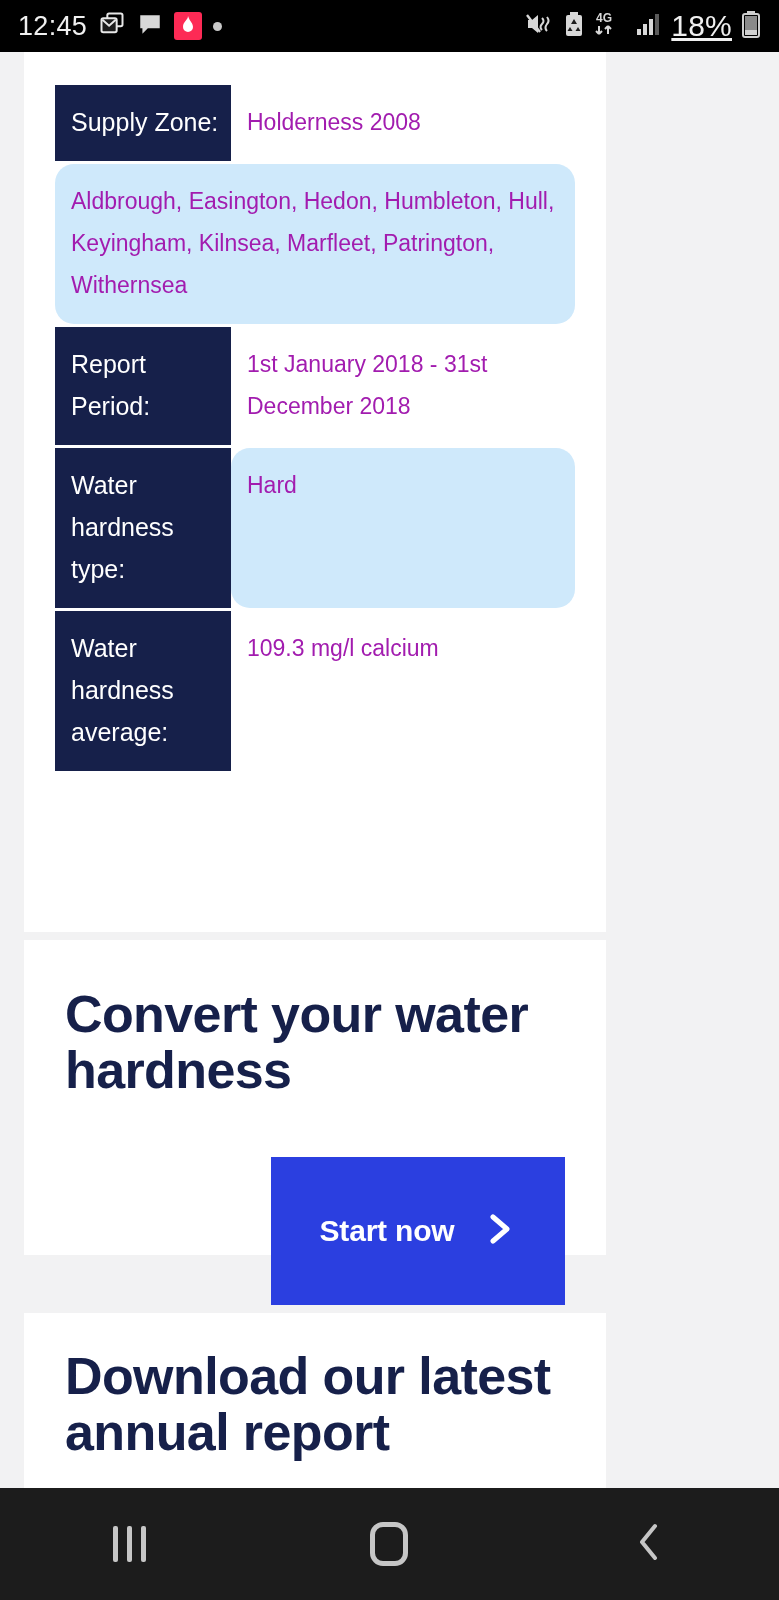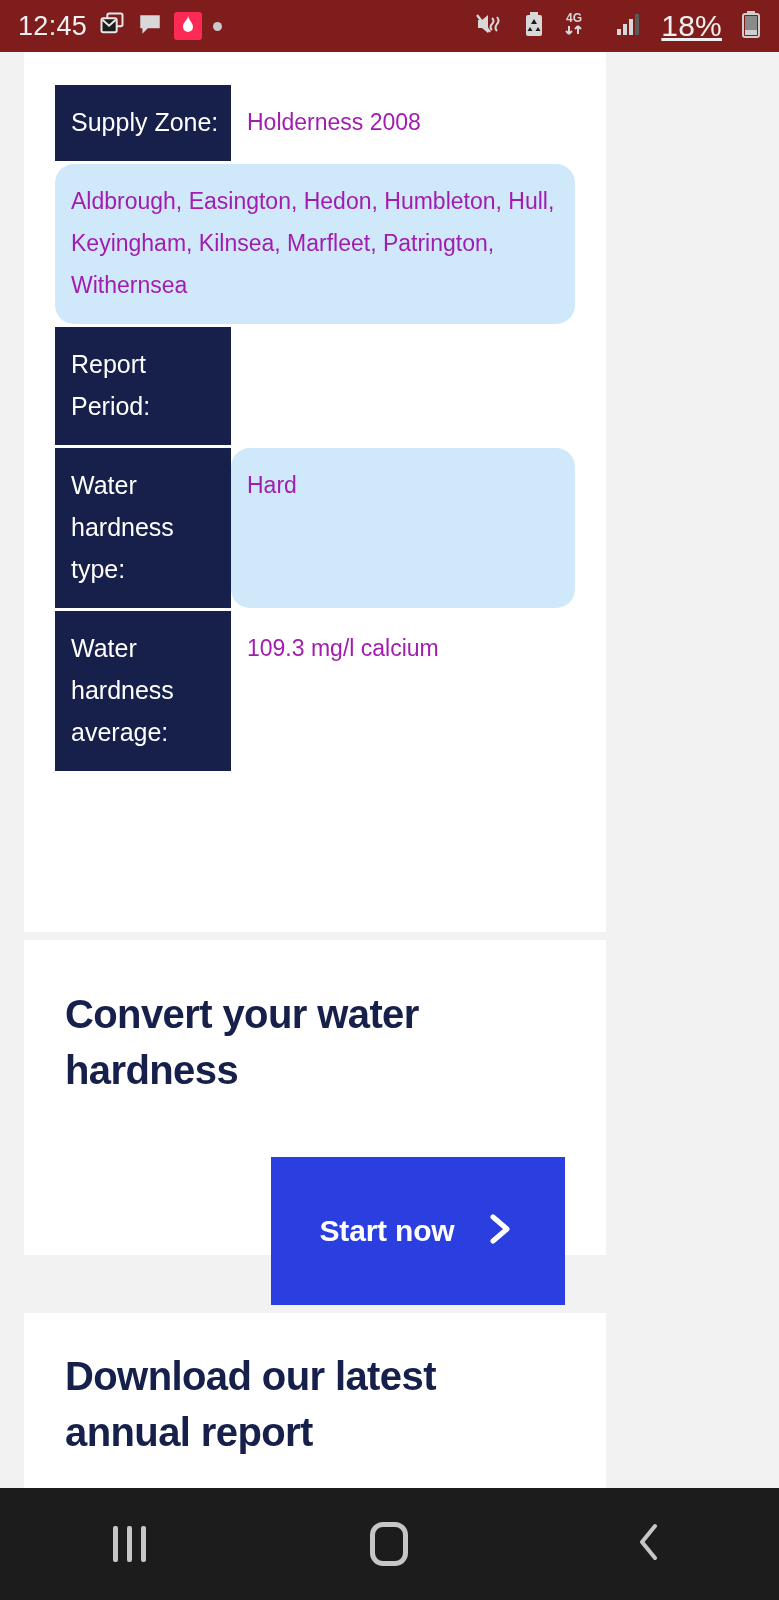--- a/index.html
+++ b/index.html
@@ -7,26 +7,26 @@
     width:779px; height:1600px;
     background:#ffffff;
     font-family:"Liberation Sans", sans-serif;
     overflow:hidden;
   }
   .screen { position:relative; width:779px; height:1600px; background:#f2f2f3; }
 
   
   .statusbar {
     position:absolute; top:0; left:0; width:779px; height:52px;
-    background:#7f1d1d; color:#e8e8e8;
+    background:#000000; color:#e8e8e8;
     display:flex; align-items:center; justify-content:space-between;
     padding:0 18px;
   }
   .sb-left { display:flex; align-items:center; gap:11px; }
-  .sb-right { display:flex; align-items:center; gap:19px; }
+  .sb-right { display:flex; align-items:center; gap:9px; }
   .sb-time { font-size:27px; letter-spacing:.3px; color:#f0f0f0; font-weight:400; }
   .sb-ico { display:block; }
   .tinder {
     width:28px; height:28px; background:#fd2a55; border-radius:3px;
     display:flex; align-items:center; justify-content:center;
   }
   .dot { width:9px; height:9px; border-radius:50%; background:#c9c9c9; }
   .sb-pct { font-size:30px; color:#f0f0f0; letter-spacing:.2px;text-decoration:underline; }
 
   
@@ -53,21 +53,21 @@
     flex:1 1 auto;
     font-size:23px; line-height:42px; color:#a21caf;
     padding:16px 0 18px 16px;
   }
   .tval.alt { background:#cfe9fb;border-radius:19px; }
   .tval.plain { background:#ffffff; }
 
   
   .promo-h {
     position:absolute; left:41px; width:500px;
-    font-size:40px; line-height:56px; font-weight:700;
+    font-size:52px; line-height:56px; font-weight:700;
     color:#16204a; letter-spacing:-0.6px;
   }
   #convert-title { top:46px; }
   #report-title  { top:35px; }
 
   .cta {
     position:absolute; background:#2b3fe0;
     display:flex; align-items:center; justify-content:center; gap:30px;
   }
   #start-btn { left:247px; top:217px; width:294px; height:148px; }
@@ -179,20 +179,21 @@
           <div class="thead">Supply Zone:</div>
           <div class="tval plain">Holderness 2008</div>
         </div>
 
         <div class="trow">
           <div class="tval alt">Aldbrough, Easington, Hedon, Humbleton, Hull, Keyingham, Kilnsea, Marfleet, Patrington, Withernsea</div>
         </div>
 
         <div class="trow">
           <div class="thead">Report Period:</div>
+          <div class="tval plain">1st January 2018 - 31st December 2018</div>
         </div>
 
         <div class="trow">
           <div class="thead">Water hardness type:</div>
           <div class="tval alt">Hard</div>
         </div>
 
         <div class="trow">
           <div class="thead">Water hardness average:</div>
           <div class="tval plain">109.3 mg/l calcium</div>

